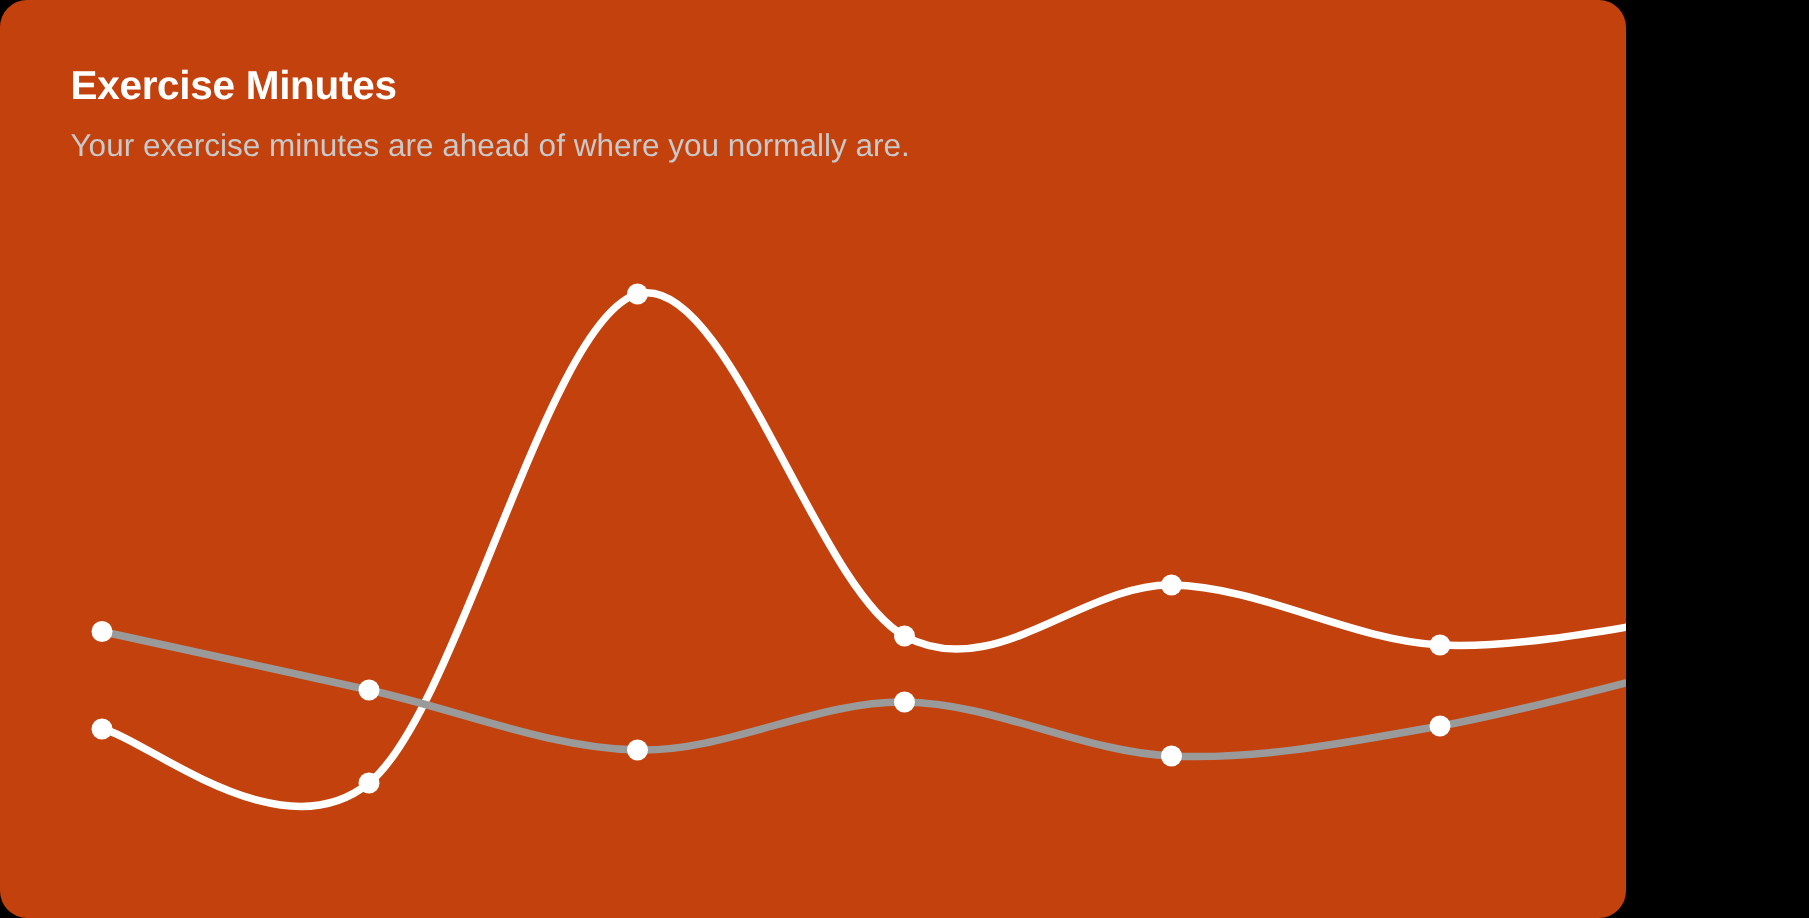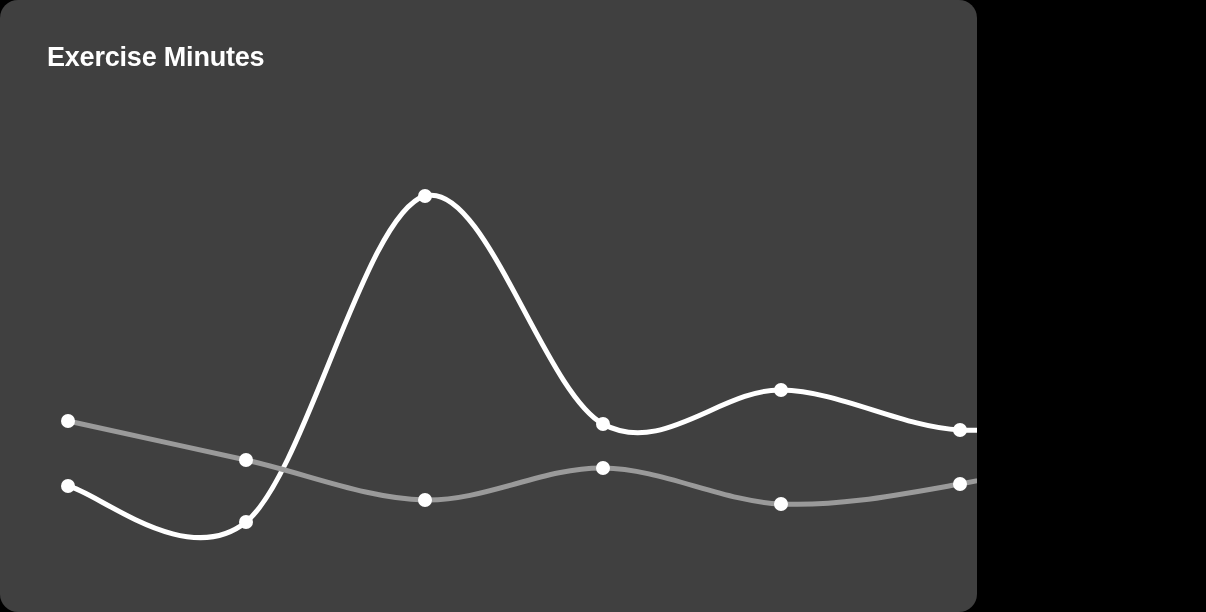--- a/index.html
+++ b/index.html
@@ -13,24 +13,24 @@
     height: 612px;
     overflow: hidden;
     font-family: "Liberation Sans", sans-serif;
     -webkit-font-smoothing: antialiased;
   }
 
   #card {
     position: absolute;
     left: 0;
     top: 0;
-    width: 977px;
+    width: 1084px;
     height: 612px;
     box-sizing: border-box;
-    background: #404040;
+    background: #c2410c;
     border-radius: 18px;
     overflow: hidden;
   }
 
   #header {
     position: absolute;
     left: 47px;
     top: 40px;
     right: 40px;
   }
@@ -78,20 +78,21 @@
     stroke-linejoin: round;
   }
 </style>
 </head>
 <body>
 
 <div id="card">
 
   <div id="header">
     <h1 id="chart-title">Exercise Minutes</h1>
+    <p id="chart-subtitle">Your exercise minutes are ahead of where you normally are.</p>
   </div>
 
   <div id="plot-area">
     <svg id="plot-svg" viewBox="0 0 1206 612" xmlns="http://www.w3.org/2000/svg">
       <g id="series-layer">
           <path class="series-path" d="M 68 486 C 97.67 492.00, 186.50 570.33, 246.00 522.00 C 305.50 473.67, 365.50 212.33, 425.00 196.00 C 484.50 179.67, 543.67 391.67, 603.00 424.00 C 662.33 456.33, 721.50 389.00, 781.00 390.00 C 840.50 391.00, 900.33 426.83, 960.00 430.00 C 1019.67 433.17, 1109.17 412.50, 1139.00 409.00" stroke="#ffffff" stroke-width="5"></path>
           <path class="series-path" d="M 68 421 C 97.67 427.50, 186.50 446.83, 246.00 460.00 C 305.50 473.17, 365.50 498.67, 425.00 500.00 C 484.50 501.33, 543.67 467.33, 603.00 468.00 C 662.33 468.67, 721.50 501.33, 781.00 504.00 C 840.50 506.67, 900.33 494.50, 960.00 484.00 C 1019.67 473.50, 1109.17 448.17, 1139.00 441.00" stroke="#9a9a9a" stroke-width="5"></path>
         </g>
       <g id="marker-layer">
           <circle cx="68" cy="486" r="7" fill="#ffffff"></circle>

